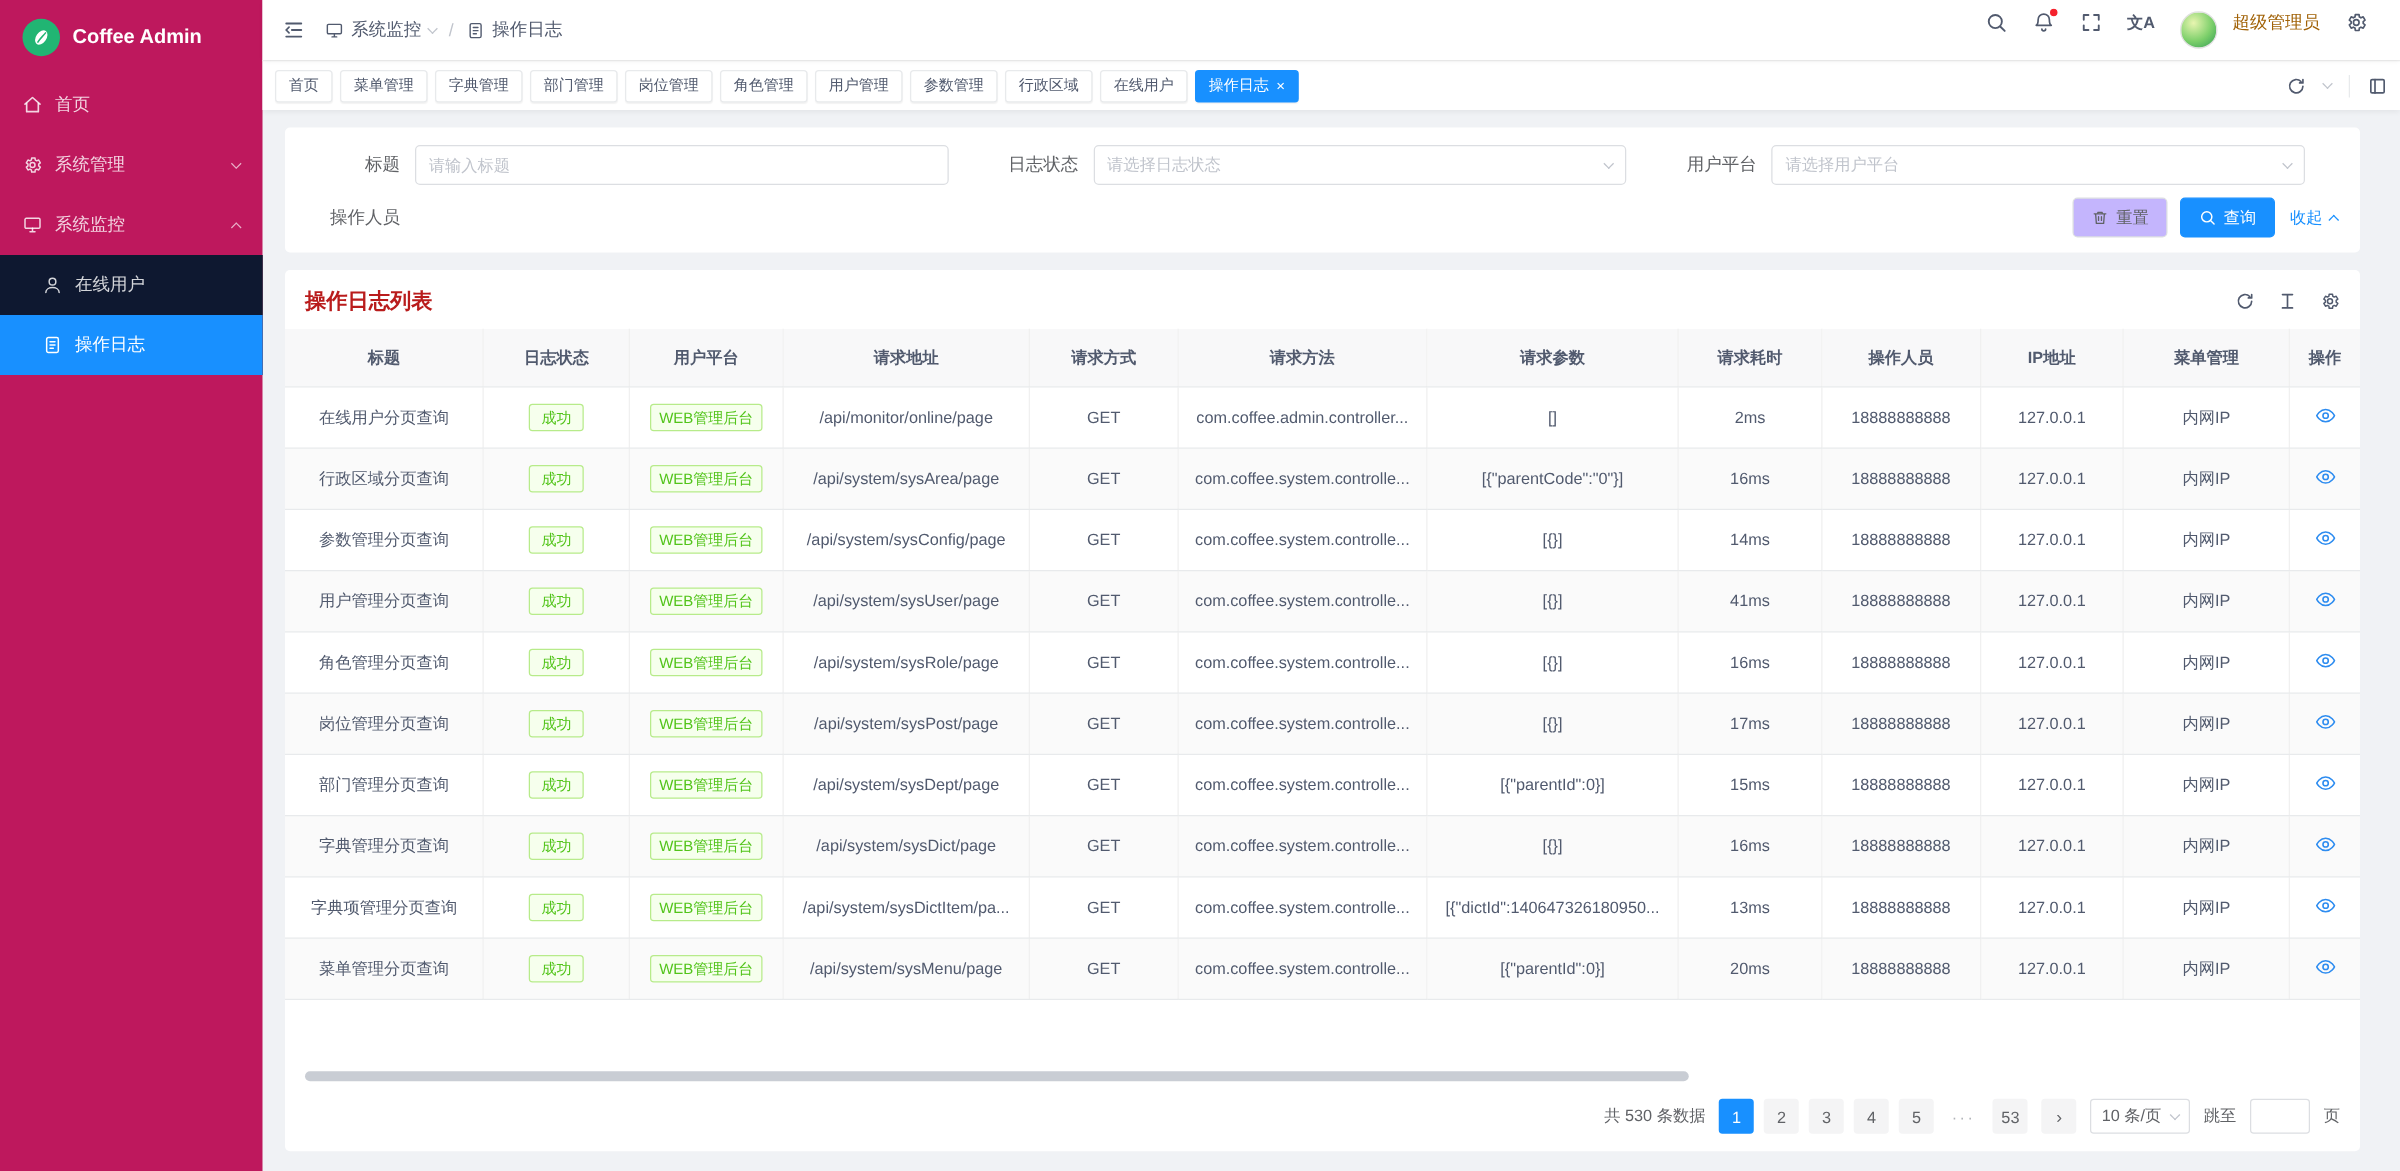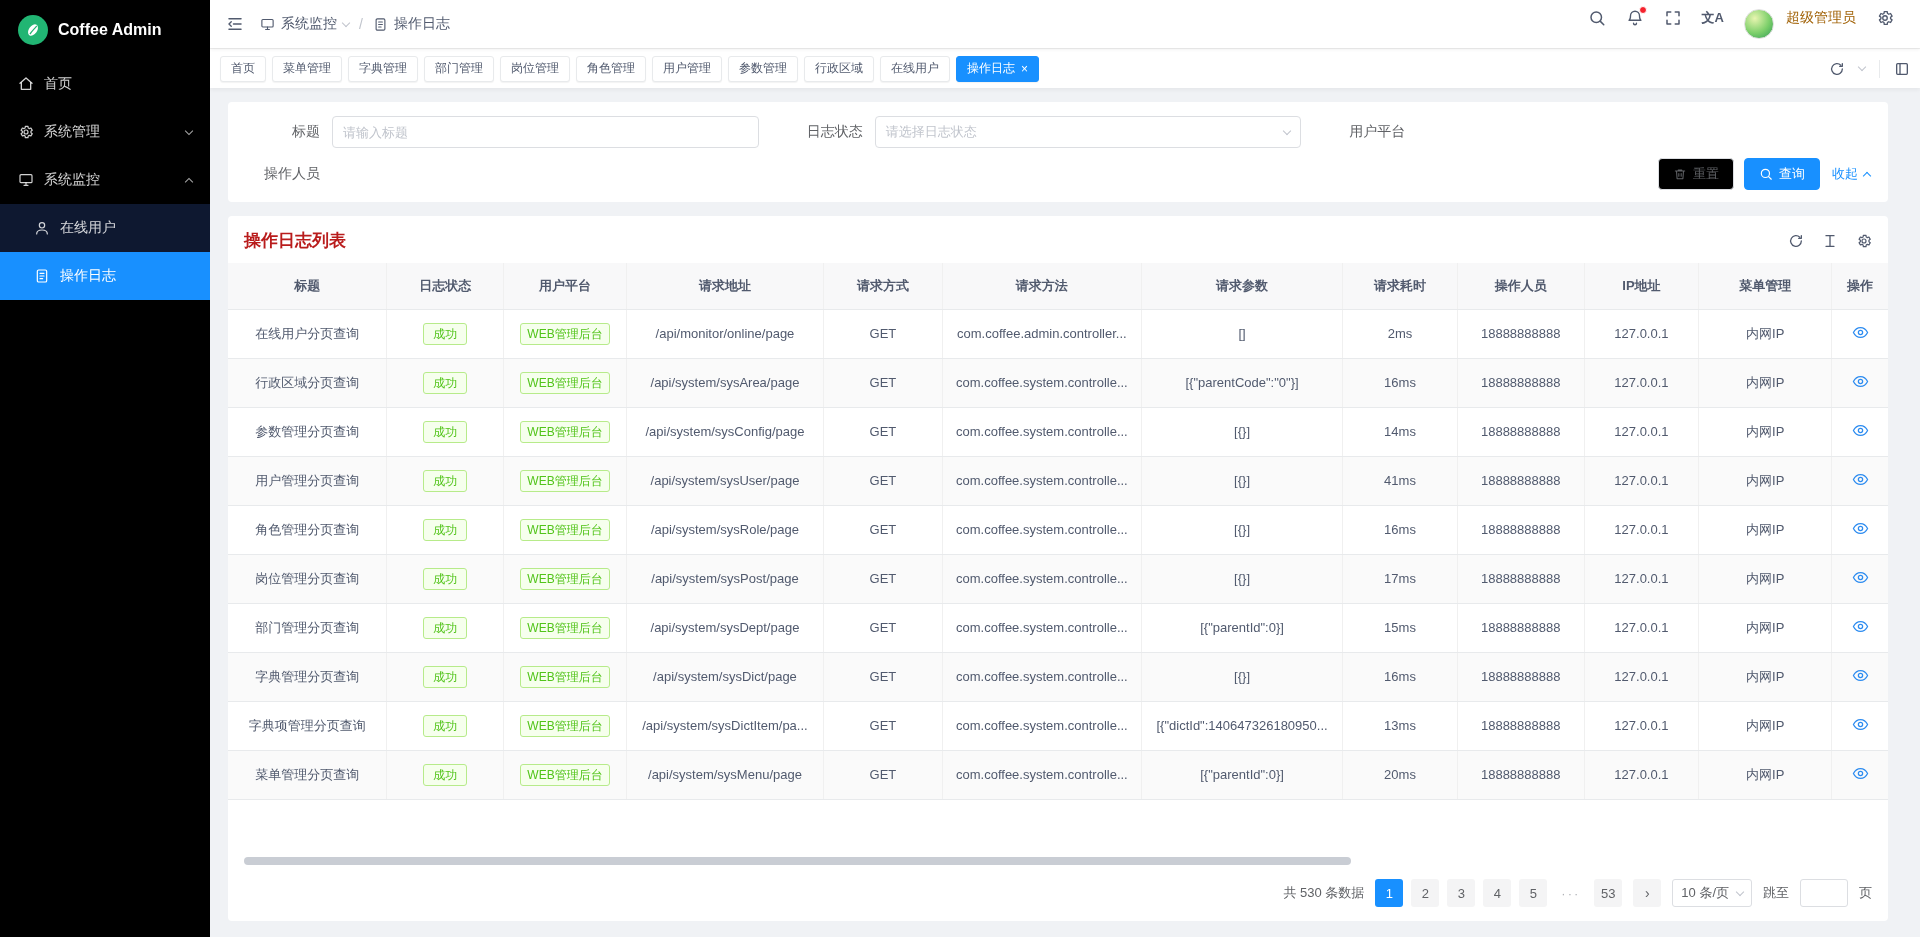--- a/index.html
+++ b/index.html
@@ -1,21 +1,21 @@
 <!DOCTYPE html>
 <html><head>
 <meta charset="utf-8">
 <style>
   * { box-sizing: border-box; margin: 0; padding: 0; }
   html,body { width:1920px; height:937px; overflow:hidden; }
   body { font-family:"Liberation Sans","DejaVu Sans",sans-serif; background:#f0f2f5; font-size:14px; color:#515a6e; }
   .app { display:flex; width:1920px; height:937px; }
 
   
-  .sidebar { width:210px; background:#000000; color:rgba(255,255,255,.85); flex:none; display:flex; flex-direction:column; }
+  .sidebar { width:210px; background:#be185d; color:rgba(255,255,255,.85); flex:none; display:flex; flex-direction:column; }
   .logo { height:60px; display:flex; align-items:center; gap:10px; padding:0 18px; }
   .logo-badge { width:30px; height:30px; border-radius:50%; background:#21b573; display:flex; align-items:center; justify-content:center; flex:none; }
   .logo-title { color:#fff; font-weight:bold; font-size:16px; white-space:nowrap; }
   .menu { flex:1; }
   .menu-item { height:48px; display:flex; align-items:center; gap:10px; padding:0 18px; font-size:14px; cursor:pointer; color:rgba(255,255,255,.82); }
   .menu-item .ic { width:16px; height:16px; flex:none; }
   .menu-item .chev { margin-left:auto; }
   .submenu { background:#091022; }
   .submenu .menu-item { padding-left:34px; background:#0e1830; }
   .menu-item.active { background:#1890ff; color:#fff; }
@@ -61,21 +61,21 @@
   .filter-card { background:#fff; border-radius:4px; padding:14px 16px 12px; margin-bottom:14px; }
   .f-row { display:flex; align-items:center; }
   .f-row + .f-row { margin-top:10px; }
   .f-item { width:33.333%; display:flex; align-items:center; padding-right:28px; }
   .f-item label { width:88px; text-align:right; padding-right:12px; color:#606266; font-size:14px; flex:none; }
   .f-input { flex:1; height:32px; border:1px solid #dcdee2; border-radius:4px; padding:0 10px; font-size:13px; color:#515a6e; outline:none; font-family:inherit; }
   .f-input::placeholder { color:#c0c4cc; }
   .f-select { flex:1; height:32px; border:1px solid #dcdee2; border-radius:4px; padding:0 10px; display:flex; align-items:center; cursor:pointer; background:#fff; }
   .f-select .ph { color:#c0c4cc; font-size:13px; flex:1; }
   .f-actions { width:66.667%; display:flex; align-items:center; justify-content:flex-end; gap:10px; }
-  .btn { height:32px; border-radius:4px; padding:0 14px; font-size:13px; display:inline-flex; align-items:center; gap:6px; cursor:pointer; border:1px solid #dcdee2; background:#000000; color:#606266; font-family:inherit; }
+  .btn { height:32px; border-radius:4px; padding:0 14px; font-size:13px; display:inline-flex; align-items:center; gap:6px; cursor:pointer; border:1px solid #dcdee2; background:#c4b5fd; color:#606266; font-family:inherit; }
   .btn .ic { width:14px; height:14px; }
   .btn-primary { background:#1890ff; border-color:#1890ff; color:#fff; }
   .btn-text { border:none; background:none; color:#1890ff; padding:0 2px; }
   .btn-text .chev { border-color:#1890ff; }
 
   
   .table-card { background:#fff; border-radius:4px; flex:1; min-height:0; display:flex; flex-direction:column; overflow:hidden; }
   .card-head { display:flex; align-items:center; padding:13px 16px 11px; }
   .card-title { font-size:17px; color:#b91c1c;font-weight:bold; }
   .card-tools { margin-left:auto; display:flex; align-items:center; gap:18px; }
@@ -313,20 +313,24 @@
           </div>
           <div class="f-item">
             <label>日志状态</label>
             <div class="f-select">
               <span class="ph">请选择日志状态</span>
               <i class="chev down sm gray"></i>
             </div>
           </div>
           <div class="f-item">
             <label>用户平台</label>
+            <div class="f-select">
+              <span class="ph">请选择用户平台</span>
+              <i class="chev down sm gray"></i>
+            </div>
           </div>
         </div>
         <div class="f-row">
           <div class="f-item">
             <label>操作人员</label>
           </div>
           <div class="f-actions">
             <button class="btn">
               <svg class="ic" viewBox="0 0 24 24" fill="none" stroke="currentColor" stroke-width="1.8" stroke-linecap="round" stroke-linejoin="round">
                   <path d="M4 7h16M9 7V5h6v2M6 7l1 13h10l1-13"></path>

